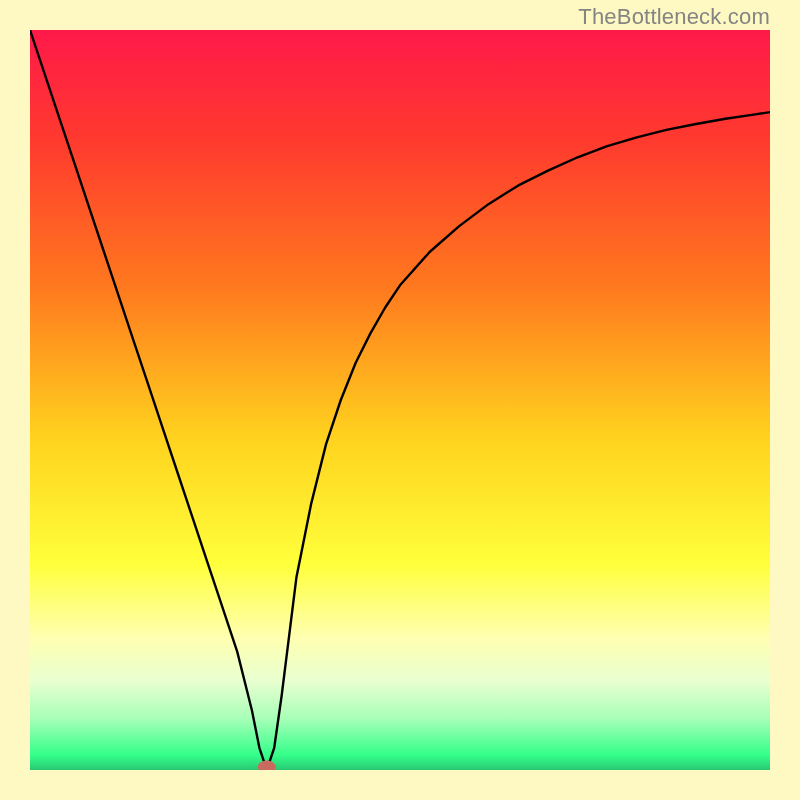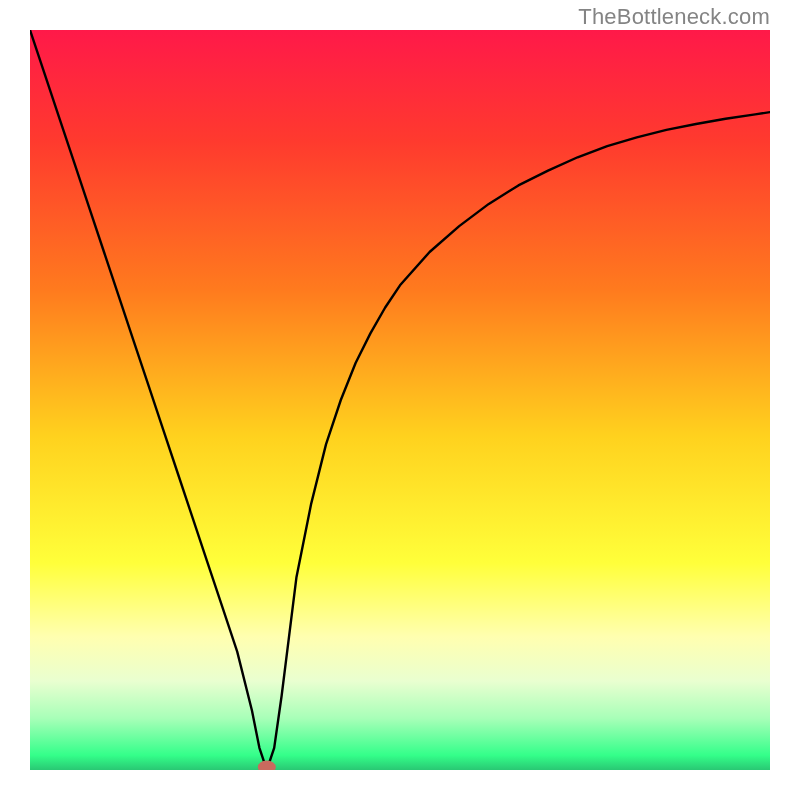--- a/index.html
+++ b/index.html
@@ -10,21 +10,21 @@
     overflow: hidden;
     background: #000;
     font-family: Arial, Helvetica, sans-serif;
   }
   .frame {
     position: absolute;
     left: 0;
     top: 0;
     width: 800px;
     height: 800px;
-    background: #ffffff;
+    background: #fef9c3;
   }
   .plot {
     position: absolute;
     left: 30px;
     top: 30px;
     width: 740px;
     height: 740px;
     overflow: hidden;
   }
   .watermark {

